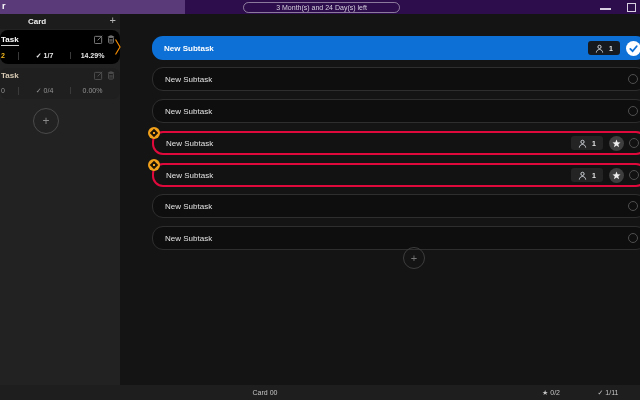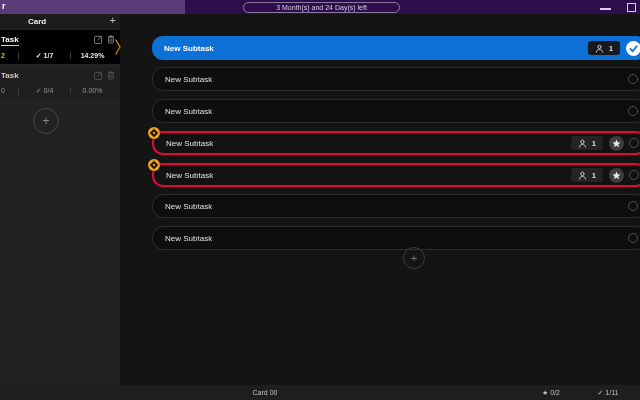--- a/index.html
+++ b/index.html
@@ -19,21 +19,21 @@
 
   
   .sidebar-header { position:absolute; left:0; top:14px; width:120px; height:15px; background:#1c1c1c; }
   .sidebar-header .sh-title { position:absolute; left:28px; top:3px; font-size:8px; font-weight:bold; color:#efefef; }
   .sidebar-header .sh-add { position:absolute; right:4px; top:0px; font-size:11px; color:#b5b5b5; cursor:pointer; }
   .main-header { position:absolute; left:120px; top:14px; width:520px; height:15px; background:#242424;
     text-align:center; font-size:8px; font-weight:bold; color:#efefef; line-height:15px; }
 
   
   .sidebar { position:absolute; left:0; top:29px; width:120px; height:356px; background:#222222; }
-  .task-card { position:absolute; left:0; width:120px; height:34px; }
+  .task-card { position:absolute; left:0; width:120px; height:34px;border-radius:8px; }
   .task-card.selected { top:1px; background:#000; }
   .task-card.normal { top:39px; height:31px; background:#1f1f1f; }
   .tc-title { position:absolute; left:1px; top:5px; font-size:8px; font-weight:bold; color:#fff;
     border-bottom:1px solid #cfcfcf; padding-bottom:1px; }
   .task-card.normal .tc-title { color:#d6c8b2; border-bottom:none; top:3px; }
   .tc-icons { position:absolute; right:5px; top:5px; display:flex; gap:4px; color:#8a8a8a; }
   .task-card.normal .tc-icons { color:#555; top:3px; }
   .tc-stats { position:absolute; left:0; right:6px; bottom:3px; height:11px; display:flex;
     align-items:center; font-size:7px; font-weight:bold; color:#e8e8e8; }
   .task-card.normal .tc-stats { color:#949494; font-weight:normal; }

